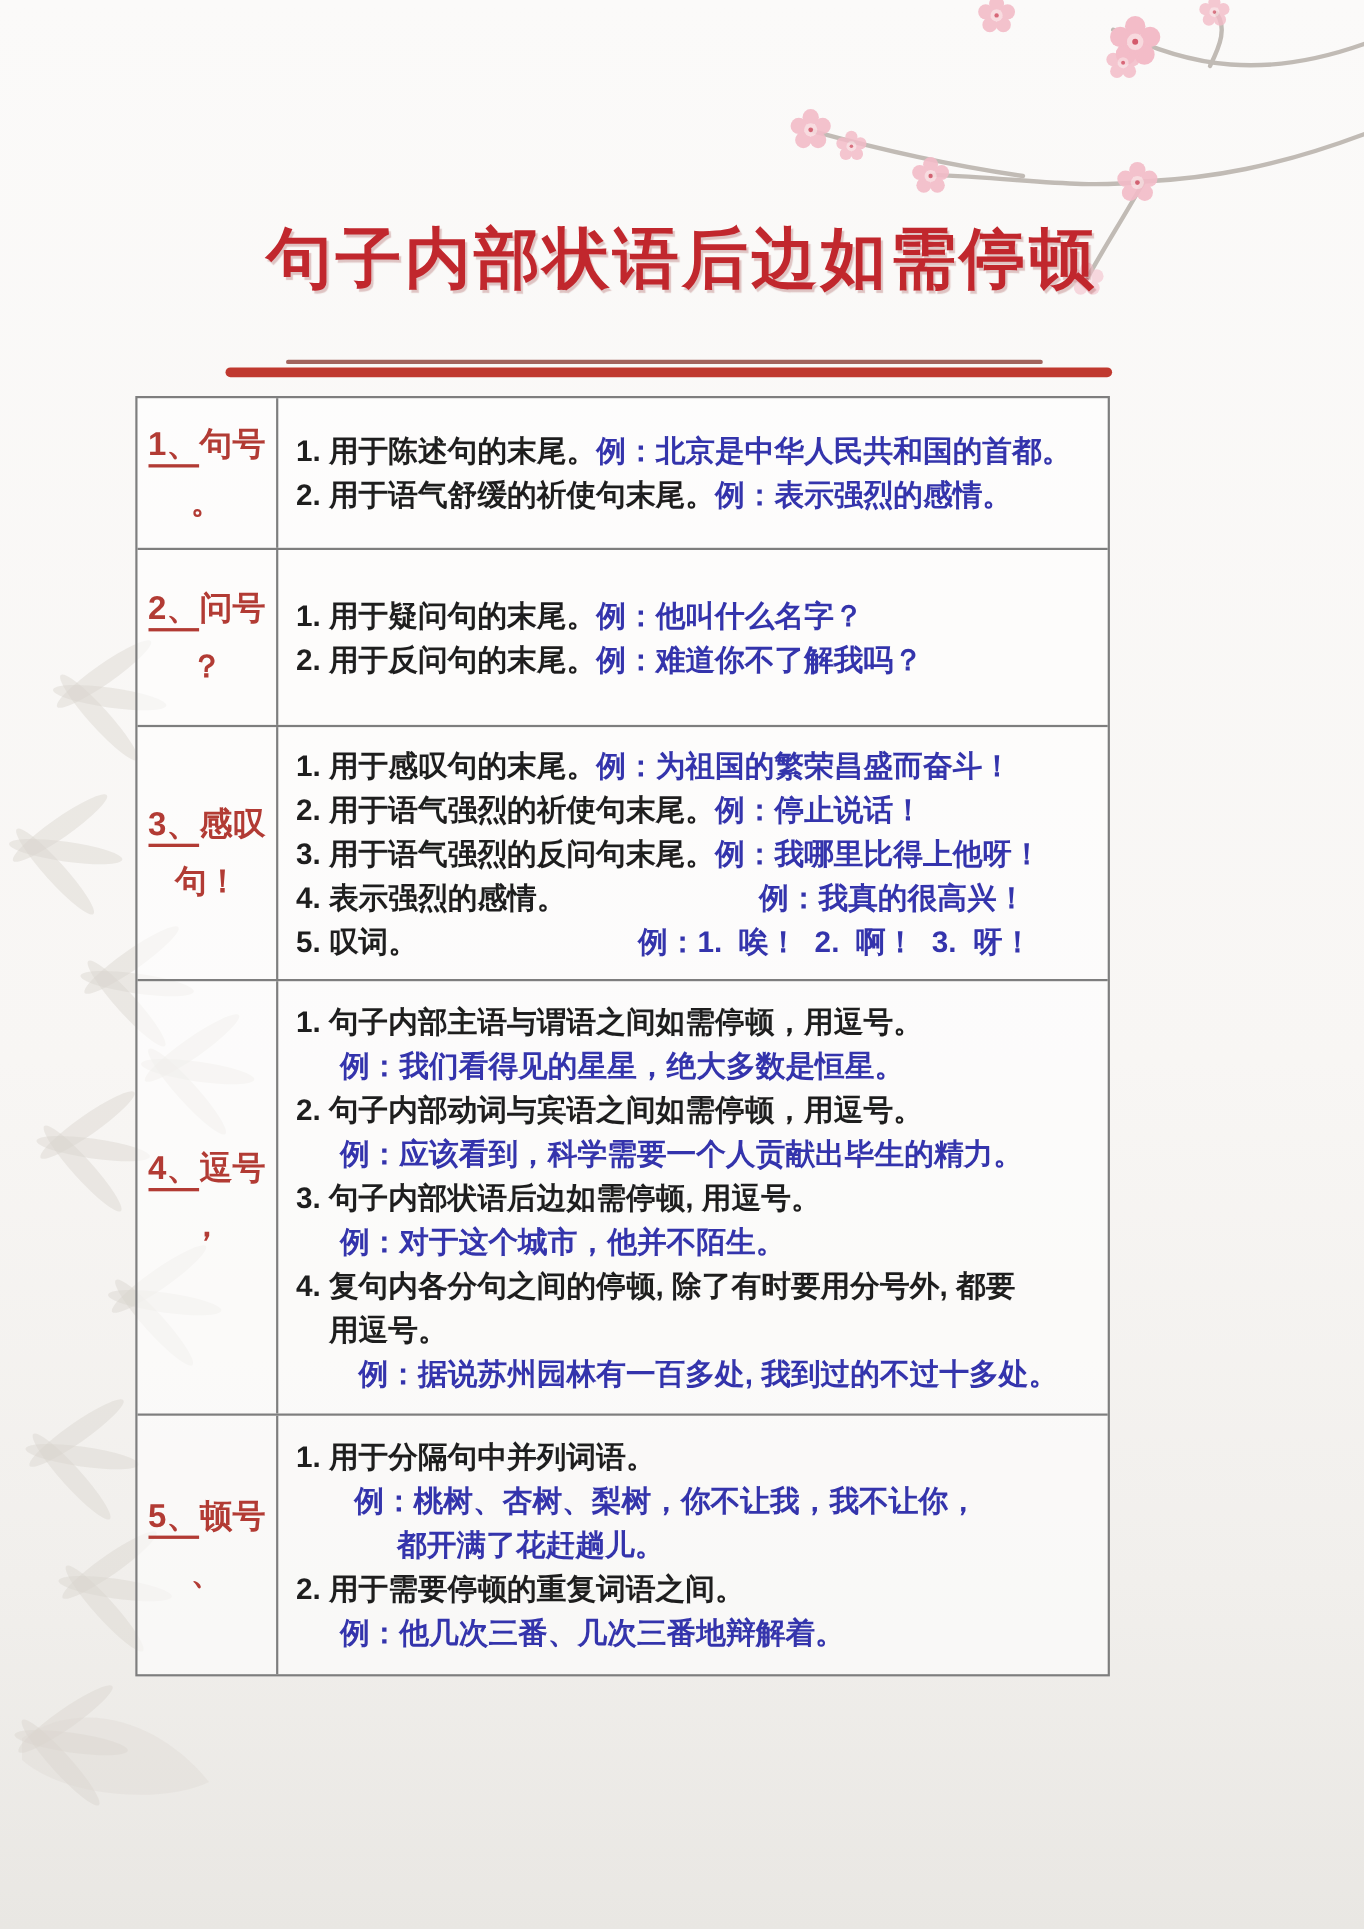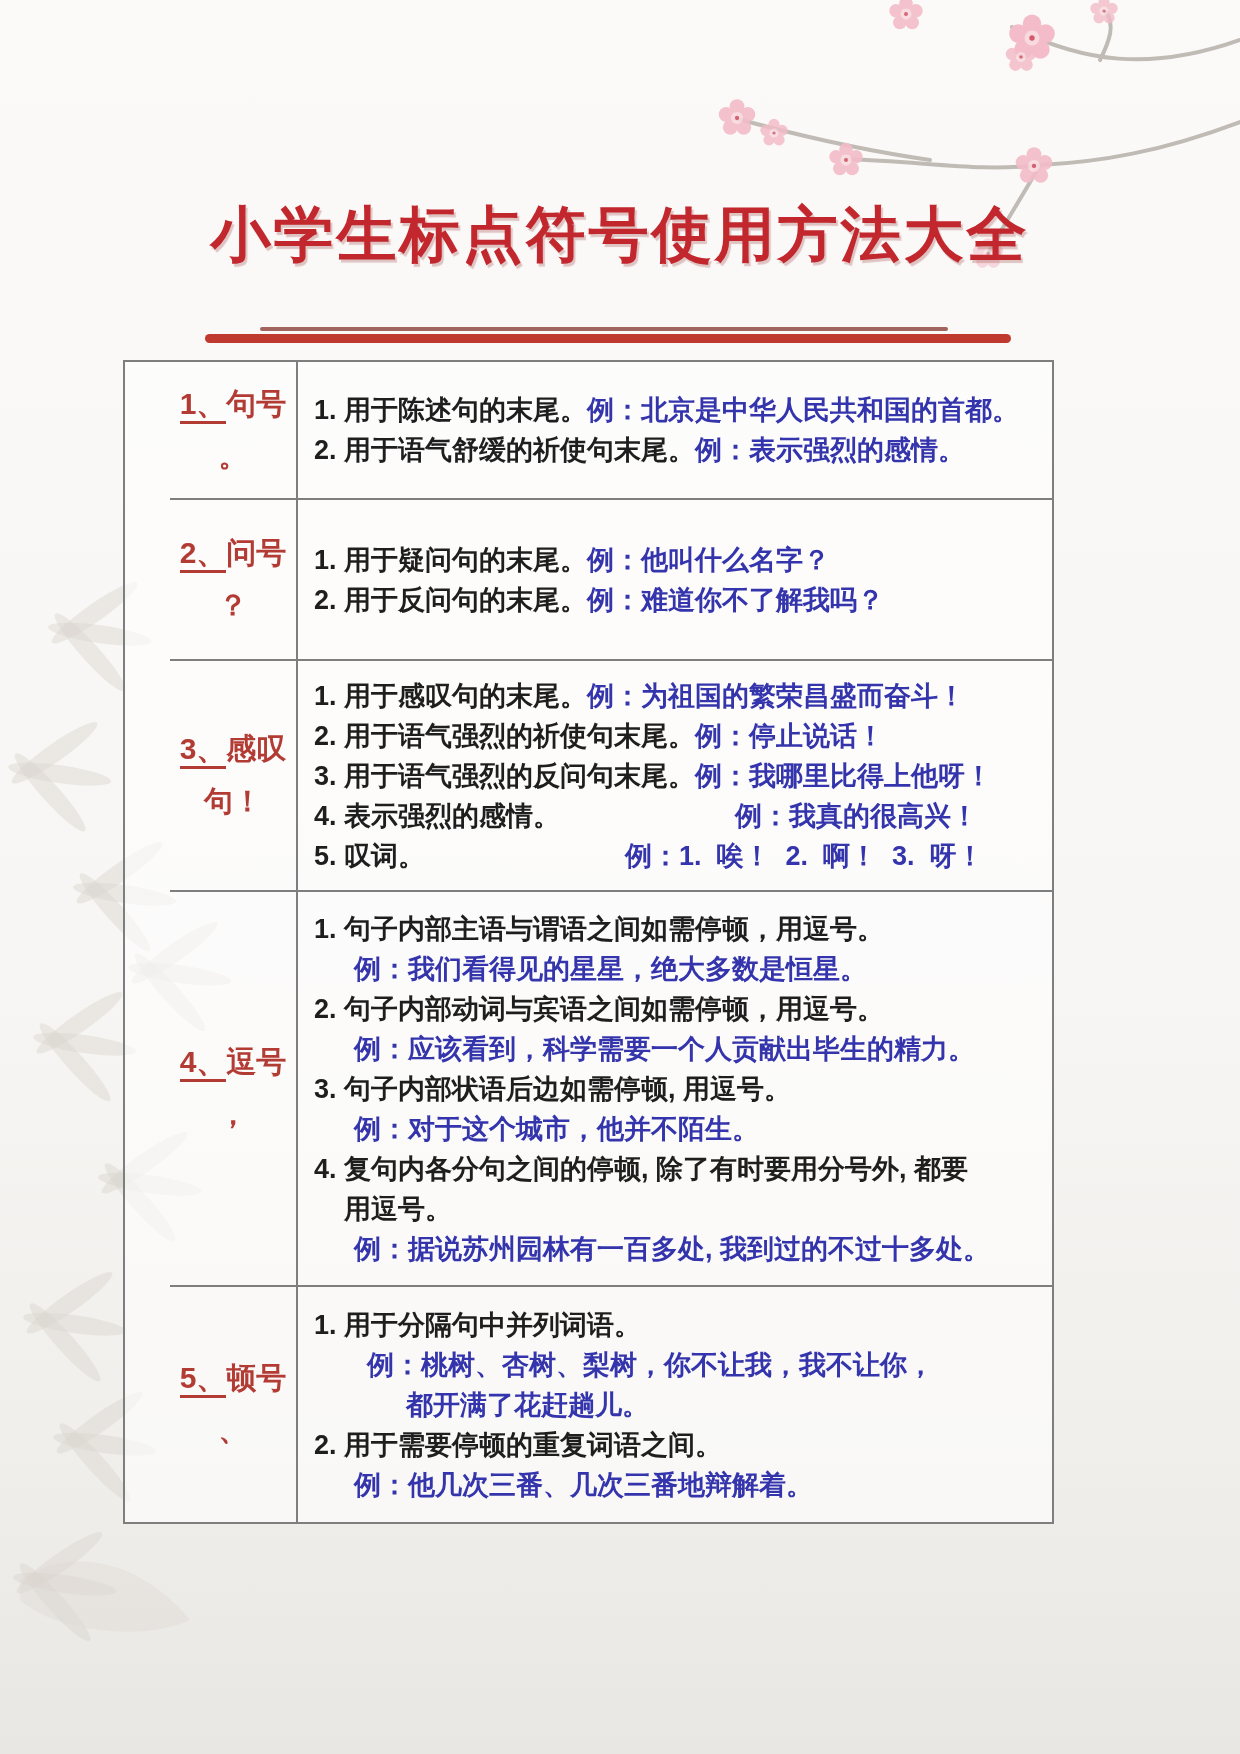--- a/index.html
+++ b/index.html
@@ -15,21 +15,20 @@
     position:absolute;top:195px;left:0;width:100%;margin:0;text-align:center;
     font-size:60px;font-weight:700;letter-spacing:3px;color:#c1272d;
     text-shadow:2px 3px 1px rgba(140,35,35,0.25);
   }
   .underline-thin{position:absolute;left:260px;top:327px;width:688px;height:4px;background:#a2645e;border-radius:2px;}
   .underline-thick{position:absolute;left:205px;top:334px;width:806px;height:9px;background:#c0392f;border-radius:5px;}
   .ptable{
     position:absolute;left:123px;top:360px;width:882px;
     border:2px solid #7e7e7e;background:rgba(255,255,255,0.6);
     box-sizing:content-box;
-    padding-left:45px;
   }
   .row{display:flex;border-bottom:2px solid #7e7e7e;box-sizing:border-box;}
   .row:last-child{border-bottom:none;}
   .cell-label{
     width:128px;flex:0 0 128px;border-right:2px solid #7e7e7e;box-sizing:border-box;
     display:flex;flex-direction:column;align-items:center;justify-content:center;
     color:#b23b34;font-weight:700;font-size:30px;text-align:center;
   }
   .lbl{white-space:nowrap;}
   .num{border-bottom:3px solid #b23b34;padding-bottom:1px;}
@@ -166,21 +165,21 @@
         <ellipse cx="105" cy="900" rx="52" ry="9" fill="#d9d4ce" opacity="0.45" transform="rotate(-35 75 900)"></ellipse>
         <ellipse cx="105" cy="900" rx="52" ry="9" fill="#d9d4ce" opacity="0.45" transform="rotate(8 75 900)"></ellipse>
         <ellipse cx="105" cy="900" rx="52" ry="9" fill="#d9d4ce" opacity="0.45" transform="rotate(48 75 900)"></ellipse>
         <ellipse cx="65" cy="1040" rx="52" ry="9" fill="#d9d4ce" opacity="0.45" transform="rotate(-35 35 1040)"></ellipse>
         <ellipse cx="65" cy="1040" rx="52" ry="9" fill="#d9d4ce" opacity="0.45" transform="rotate(8 35 1040)"></ellipse>
         <ellipse cx="65" cy="1040" rx="52" ry="9" fill="#d9d4ce" opacity="0.45" transform="rotate(48 35 1040)"></ellipse>
       </g>
     <path d="M 20 1040 C 80 1000, 150 1030, 190 1080 C 150 1100, 60 1095, 20 1060 Z" fill="#dcd7d1" opacity="0.35"></path>
   </svg>
 
-  <h1 class="title">小学生标点符号使用方法大全</h1>
+  <h1 class="title">句子内部状语后边如需停顿</h1>
   <div class="underline-thin"></div>
   <div class="underline-thick"></div>
 
   <div class="ptable">
       <div class="row" style="height: 138px;">
         <div class="cell-label">
           <div class="lbl"><span class="num">1、</span><span>句号</span></div>
           <div class="sub">。</div>
         </div>
         <div class="cell-content">
@@ -218,21 +217,21 @@
         </div>
         <div class="cell-content">
           <div class="line"><span class="seg tx">1. 句子内部主语与谓语之间如需停顿，用逗号。</span></div>
           <div class="line"><span class="seg ex" style="margin-left: 40px;">例：我们看得见的星星，绝大多数是恒星。</span></div>
           <div class="line"><span class="seg tx">2. 句子内部动词与宾语之间如需停顿，用逗号。</span></div>
           <div class="line"><span class="seg ex" style="margin-left: 40px;">例：应该看到，科学需要一个人贡献出毕生的精力。</span></div>
           <div class="line"><span class="seg tx">3. 句子内部状语后边如需停顿, 用逗号。</span></div>
           <div class="line"><span class="seg ex" style="margin-left: 40px;">例：对于这个城市，他并不陌生。</span></div>
           <div class="line"><span class="seg tx">4. 复句内各分句之间的停顿, 除了有时要用分号外, 都要</span></div>
           <div class="line"><span class="seg tx" style="margin-left: 30px;">用逗号。</span></div>
-          <div class="line"><span class="seg ex" style="margin-left: 40px;">例：据说苏州园林有一百多处, 我到过的不过十多处。</span></div>
+          <div class="line"><span class="seg ex" style="margin-left: 57px;">例：据说苏州园林有一百多处, 我到过的不过十多处。</span></div>
         </div>
       </div>
       <div class="row" style="height: 235px;">
         <div class="cell-label">
           <div class="lbl"><span class="num">5、</span><span>顿号</span></div>
           <div class="sub">、</div>
         </div>
         <div class="cell-content">
           <div class="line"><span class="seg tx">1. 用于分隔句中并列词语。</span></div>
           <div class="line"><span class="seg ex" style="margin-left: 53px;">例：桃树、杏树、梨树，你不让我，我不让你，</span></div>

